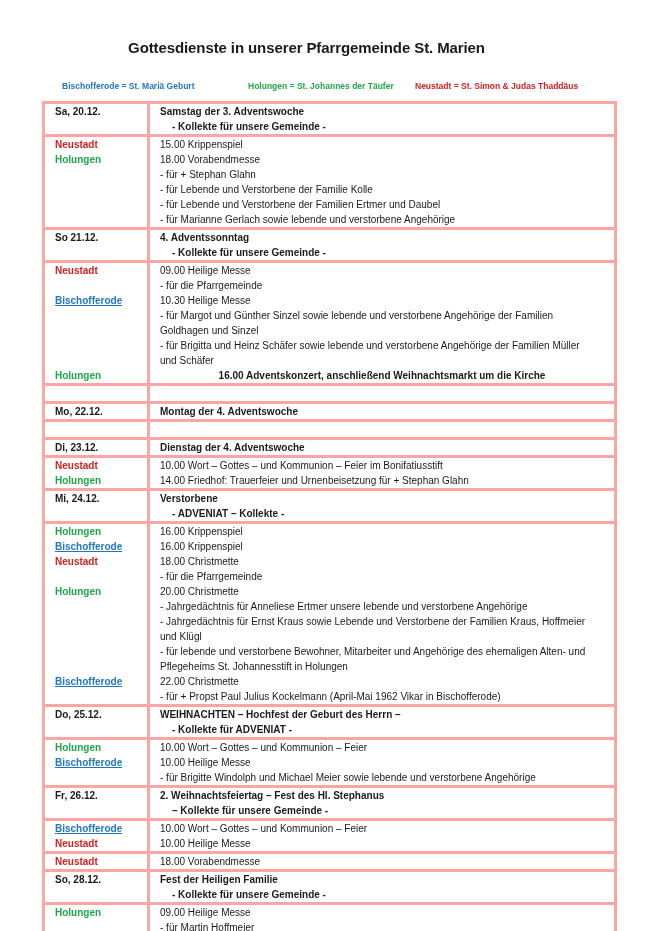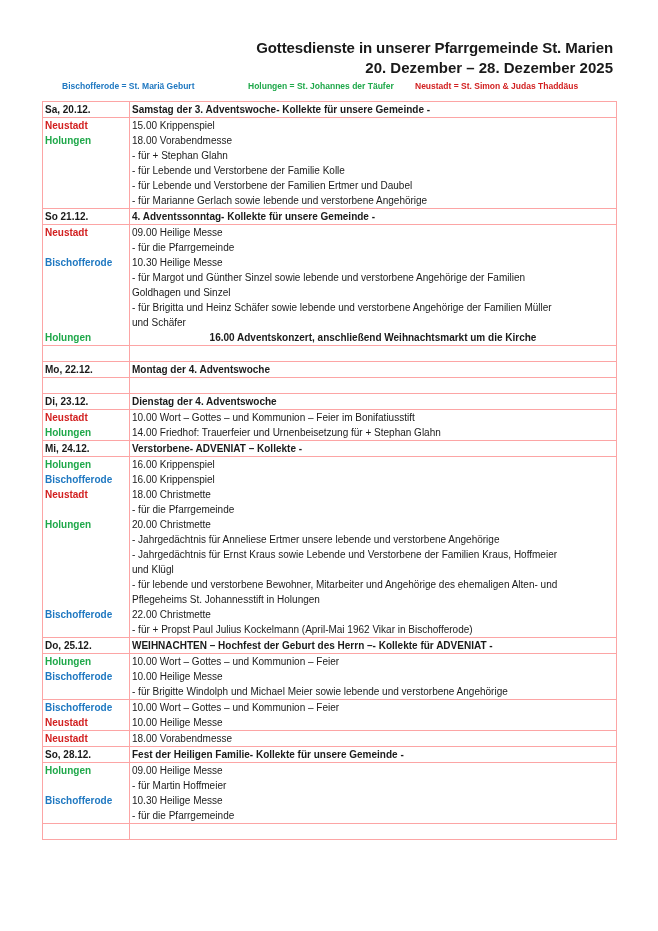--- a/index.html
+++ b/index.html
@@ -1,41 +1,40 @@
 <!DOCTYPE html>
 <html><head>
 <meta charset="utf-8">
 <style>
   html, body { margin:0; padding:0; background:#ffffff; }
   body { width:658px; height:931px; position:relative; font-family:"Liberation Sans", sans-serif; color:#1a1a1a; overflow:hidden; }
-  .header { position:absolute; left:0; top:38px; width:613px; text-align:right; }
+  .header { position:absolute; left:0; top:38px; width:613px; text-align:center; }
   .title { font-size:15px; font-weight:bold; line-height:20px; letter-spacing:-0.1px; }
   .subtitle { font-size:15px; font-weight:bold; line-height:20px; margin-top:0px; }
   .legend { position:absolute; top:81px; left:0; width:658px; font-size:8.5px; font-weight:bold; }
   .legend span { position:absolute; white-space:nowrap; }
   table.sched { position:absolute; left:42px; top:101px; width:575px; border-collapse:collapse; font-size:10px; line-height:15px; }
-  table.sched td { border:1px solid #fca5a5; vertical-align:top; padding:0 2px; }
+  table.sched td { border:3px solid #fca5a5; vertical-align:top; padding:0 10px; }
   table.sched td.dcol { width:82px; }
   tr.day td { font-weight:bold; height:15px; }
-  .day-title { display:flex; justify-content:flex-start; }
-  .kollekte { font-weight:bold; white-space:nowrap; padding-right:18px; }
+  .day-title { display:flex; justify-content:center;flex-direction:column; }
+  .kollekte { font-weight:bold; white-space:nowrap; padding-right:18px;margin-left:12px; }
   .line { display:block; min-height:15px; }
   .bold { font-weight:bold;text-align:center; }
   .loc { font-weight:bold; display:block; min-height:15px; }
   .loc.Neustadt { color:#d21f1f; }
   .loc.Holungen { color:#1fa84a; }
-  .loc.Bischofferode { color:#1f78c1; }
+  .loc.Bischofferode { color:#1f78c1;text-decoration:underline; }
   tr.empty td { height:15px; }
 </style>
 </head>
 <body>
 
 <div class="header">
   <div class="title">Gottesdienste in unserer Pfarrgemeinde St. Marien</div>
-  <div class="subtitle">20. Dezember – 28. Dezember 2025</div>
 </div>
 
 <div class="legend">
   <span style="left:62px;color:#1f78c1;">Bischofferode = St. Mariä Geburt</span>
   <span style="left:248px;color:#1fa84a;text-align:center;">Holungen = St. Johannes der Täufer</span>
   <span style="left:415px;color:#d21f1f;">Neustadt = St. Simon &amp; Judas Thaddäus</span>
 </div>
 
 <table class="sched">
   <tbody id="sched-body">
@@ -186,20 +185,29 @@
           <span class="loc Holungen">Holungen</span>
           <span class="loc Bischofferode">Bischofferode</span>
           <span class="loc ">&nbsp;</span>
         </td>
         <td>
           <span class="line">10.00 Wort – Gottes – und Kommunion – Feier</span>
           <span class="line">10.00 Heilige Messe</span>
           <span class="line">- für Brigitte Windolph und Michael Meier sowie lebende und verstorbene Angehörige</span>
         </td>
       </tr>
+      <tr class="day">
+        <td class="dcol">Fr, 26.12.</td>
+        <td>
+          <div class="day-title">
+            <span>2. Weihnachtsfeiertag – Fest des Hl. Stephanus</span>
+            <span class="kollekte">– Kollekte für unsere Gemeinde -</span>
+          </div>
+        </td>
+      </tr>
       <tr>
         <td class="dcol">
           <span class="loc Bischofferode">Bischofferode</span>
           <span class="loc Neustadt">Neustadt</span>
         </td>
         <td>
           <span class="line">10.00 Wort – Gottes – und Kommunion – Feier</span>
           <span class="line">10.00 Heilige Messe</span>
         </td>
       </tr>

